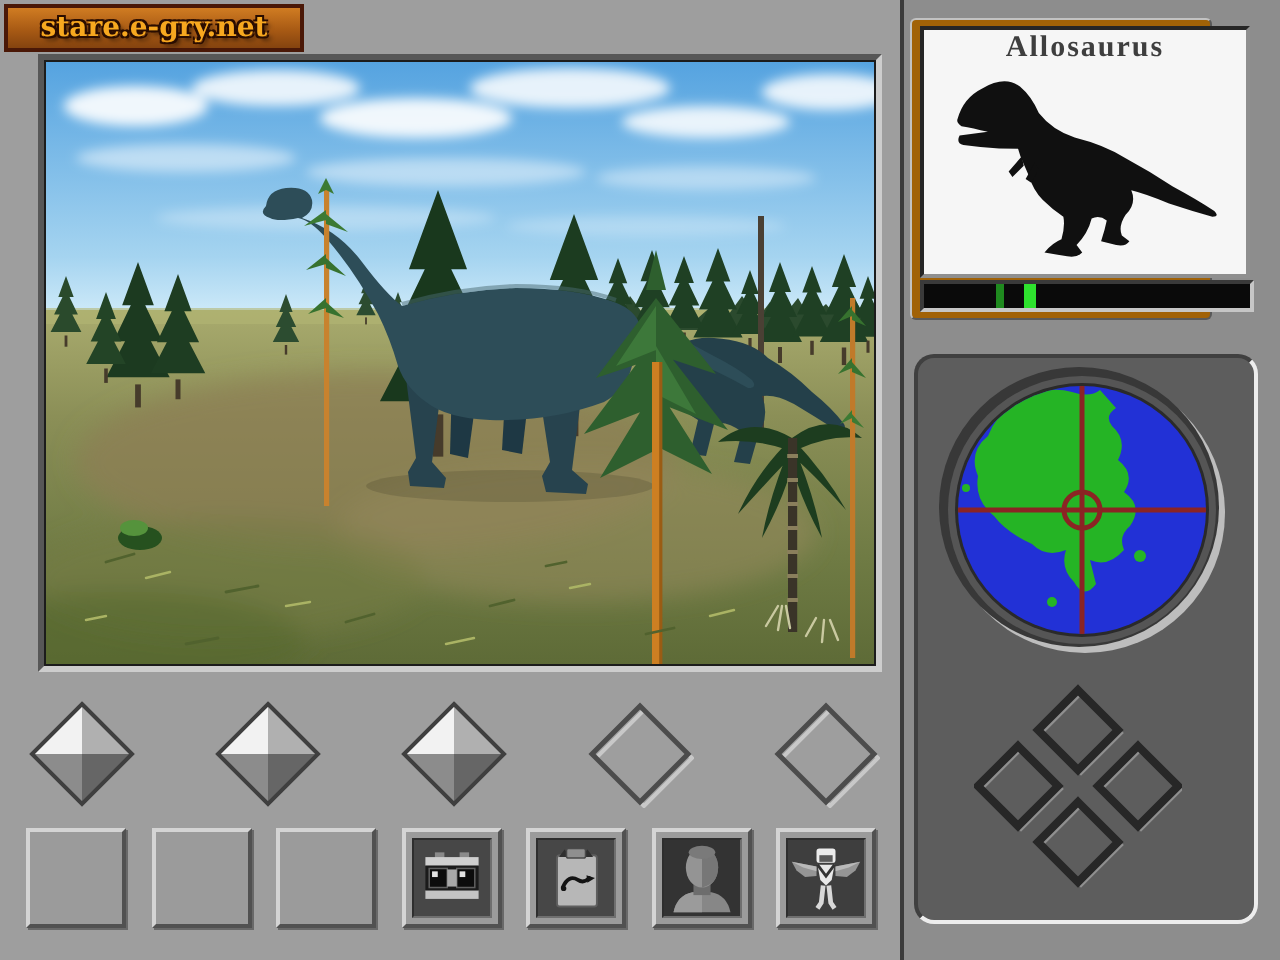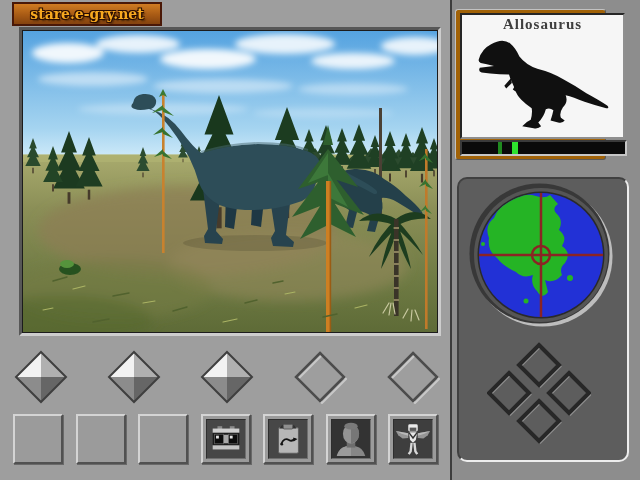--- a/index.html
+++ b/index.html
@@ -3,21 +3,21 @@
 <meta charset="utf-8">
 <style>
   html,body{margin:0;padding:0;background:#555;}
   .stage{position:relative;width:640px;height:480px;overflow:hidden;background:#9e9e9e;font-family:"Liberation Sans",sans-serif;}
   .main-area{position:absolute;left:0;top:0;width:450px;height:480px;background:#9e9e9e;}
   .right-col{position:absolute;left:450px;top:0;width:190px;height:480px;background:#8d8d8d;border-left:2px solid #3c3c3c;box-sizing:border-box;}
 
   .viewport-frame{position:absolute;left:19px;top:27px;width:414px;height:301px;border:4px solid;border-color:#575757 #cdcdcd #cdcdcd #575757;background:#000;}
   svg.scene{display:block;outline:1px solid #1c1c1c;}
 
-  .watermark{position:absolute;left:12px;top:2px;width:150px;height:24px;box-sizing:border-box;z-index:6;
+  .watermark{position:absolute;left:2px;top:2px;width:150px;height:24px;box-sizing:border-box;z-index:6;
     background:linear-gradient(180deg,#d07c22 0%,#a85a14 55%,#84430f 100%);
     border:2px solid #4a1807;text-align:center;line-height:19px;}
   .watermark span{font-family:"DejaVu Serif",serif;font-weight:bold;font-size:14px;color:#f7a81f;
     text-shadow:-1px -1px 0 #2a0d00,1px -1px 0 #2a0d00,-1px 1px 0 #2a0d00,1px 1px 0 #2a0d00,2px 2px 2px rgba(0,0,0,.6);}
 
   .diamond{position:absolute;top:350px;width:54px;height:54px;}
   .sq-btn{position:absolute;top:414px;width:50px;height:50px;background:#9b9b9b;box-sizing:border-box;
     border:2px solid;border-color:#d4d4d4 #515151 #515151 #d4d4d4;box-shadow:1px 1px 0 rgba(40,40,40,.45);}
   .icon-well{position:absolute;inset:3px;background:#474747;border:1px solid;border-color:#2e2e2e #6f6f6f #6f6f6f #2e2e2e;}
   .icon-well svg{display:block;width:100%;height:100%;}

